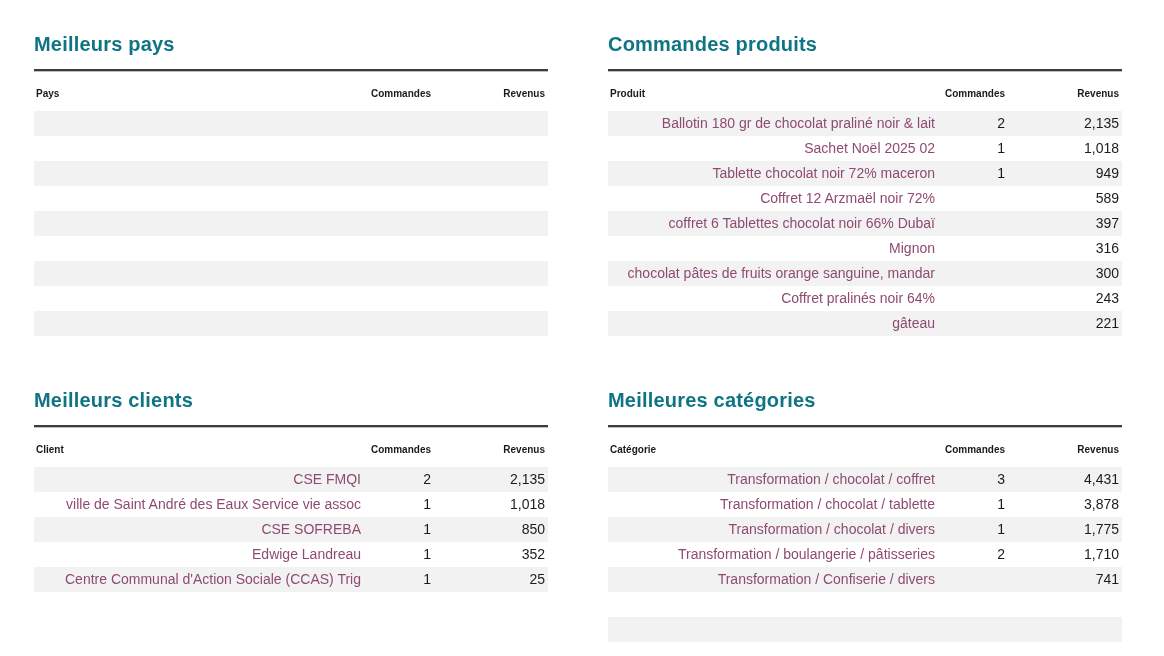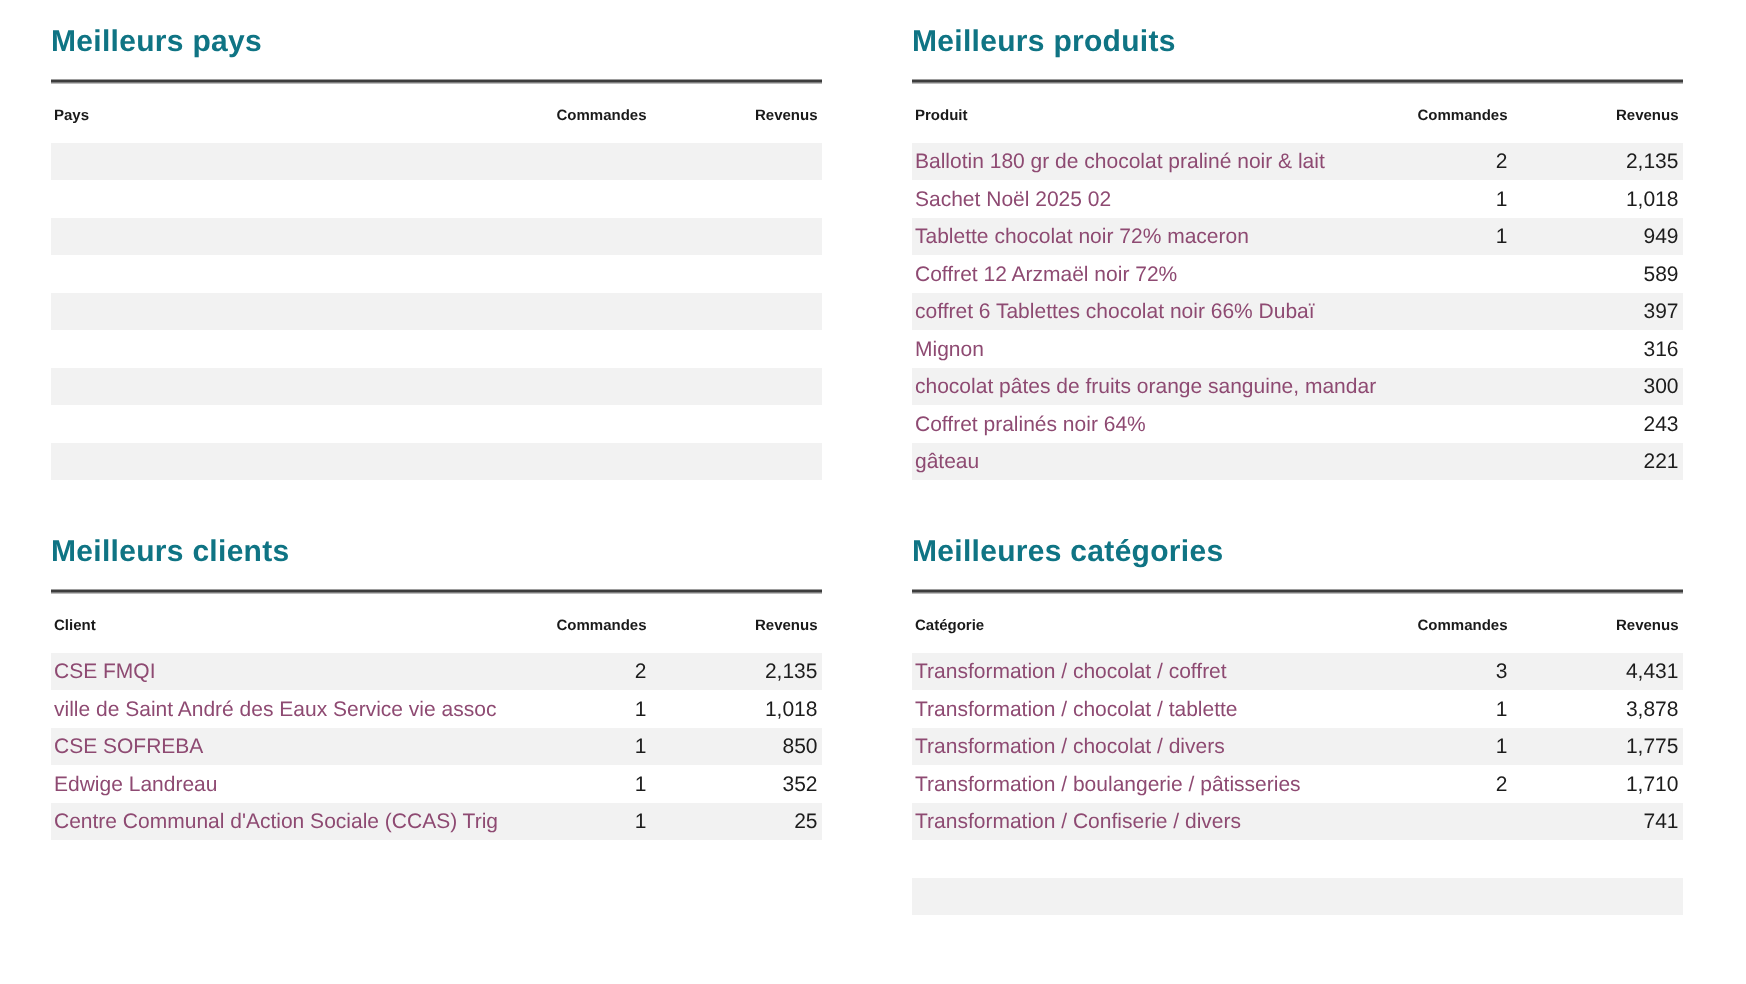--- a/index.html
+++ b/index.html
@@ -17,21 +17,21 @@
     box-sizing: border-box;
     padding: 16px 42px 0 34px;
     display: grid;
     grid-template-columns: 514px 514px;
     column-gap: 60px;
     row-gap: 36px;
     align-items: start;
   }
   .panel { width: 514px; }
   .panel-title {
-    margin: 0 0 13px 0;
+    margin: 16px 0 13px 0;
     font-size: 20px;
     line-height: 24px;
     font-weight: bold;
     color: var(--title-color, #0f7484);
     letter-spacing: 0.2px;
   }
   .title-rule {
     height: 2px;
     background: var(--rule-color, #3d3d3d);
     border-bottom: 1px solid #bdbdbd;
@@ -57,21 +57,21 @@
   thead th.c-num  { text-align: right; }
   tbody td {
     height: 25px;
     padding: 0 3px 0 2px;
     line-height: 25px;
     white-space: nowrap;
     overflow: hidden;
     font-size: 14px;
   }
   tbody tr:nth-child(odd) { background: var(--row-stripe-color, #f2f2f2); }
-  td.c-name { text-align: left; }
+  td.c-name { text-align: right; }
   td.c-num  { text-align: right; color: var(--number-color, #1c1c1c); }
   .row-link {
     color: var(--link-color, #8e4a72);
     text-decoration: none;
     cursor: pointer;
   }
 </style>
 </head>
 <body>
 
@@ -137,21 +137,21 @@
           <tr>
             <td class="c-name"></td>
             <td class="c-num"></td>
             <td class="c-num"></td>
           </tr>
         </tbody>
     </table>
   </section>
 
   <section class="panel">
-    <h2 class="panel-title">Meilleurs produits</h2>
+    <h2 class="panel-title">Commandes produits</h2>
     <div class="title-rule"></div>
     <table class="stats">
       <colgroup>
           <col class="c-name-col">
           <col class="c-orders-col">
           <col class="c-rev-col">
         </colgroup>
       <thead>
         <tr>
           <th class="c-name">Produit</th>

